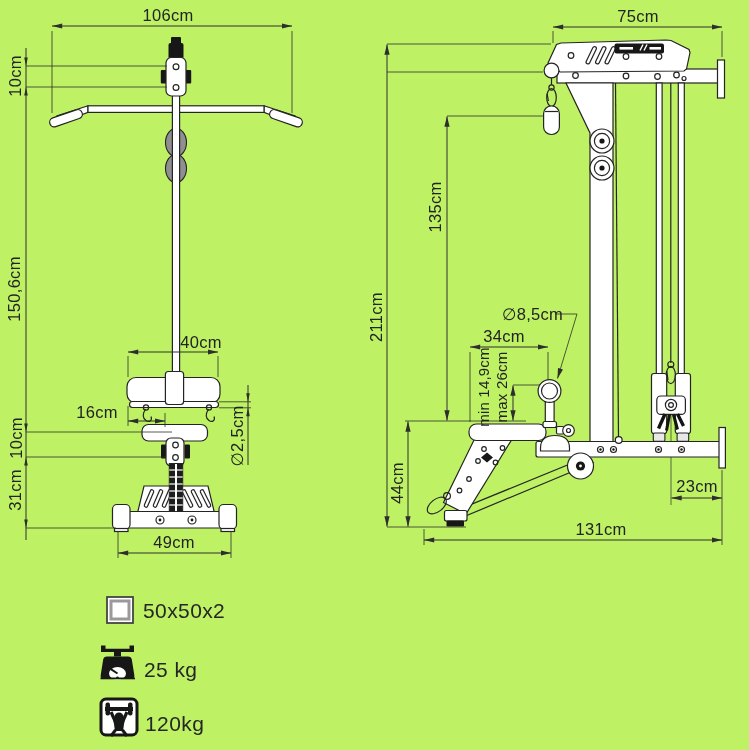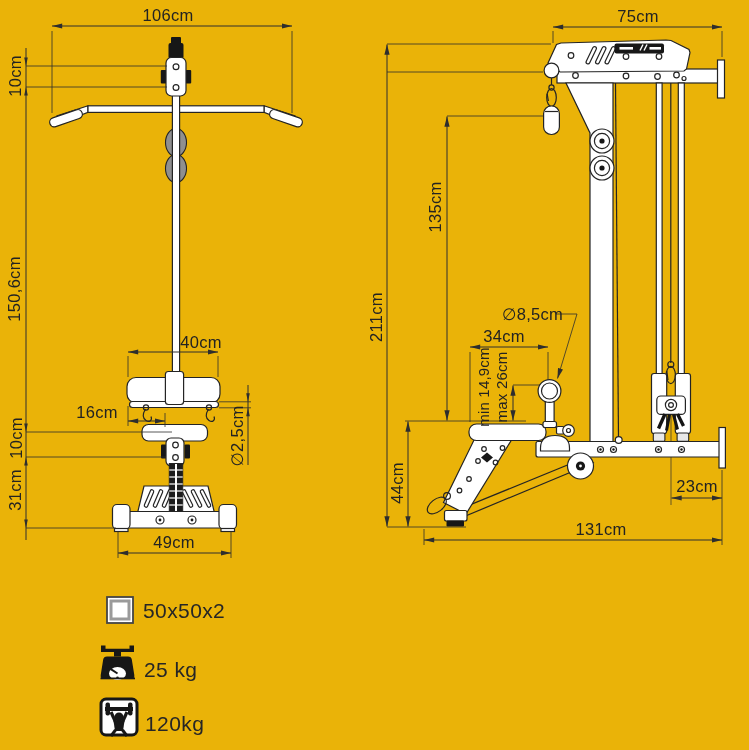--- a/index.html
+++ b/index.html
@@ -1,16 +1,16 @@
 <!DOCTYPE html>
 <html><head>
 <meta charset="utf-8">
 <style>
   html,body{margin:0;padding:0;background:#fff;}
-  #stage{position:relative;width:749px;height:750px;background:#eab308;overflow:hidden;
+  #stage{position:relative;width:749px;height:750px;background:#bef264;overflow:hidden;
          font-family:"Liberation Sans",sans-serif;}
   svg{display:block;}
   .mach{fill:#ffffff;stroke:#242424;stroke-width:1.2;}
   .machN{fill:none;stroke:#242424;stroke-width:1.2;}
   .blk{fill:#171717;stroke:none;}
   .ln{fill:none;stroke:#2e2e2e;stroke-width:1;}
   .ext{fill:none;stroke:#2e2e2e;stroke-width:0.8;}
   .ah{fill:#2e2e2e;stroke:none;}
   .dim-t{font-family:"Liberation Sans",sans-serif;font-size:16.5px;fill:#232323;letter-spacing:.3px;}
   .dim-s{font-family:"Liberation Sans",sans-serif;font-size:15px;fill:#232323;letter-spacing:.2px;}

